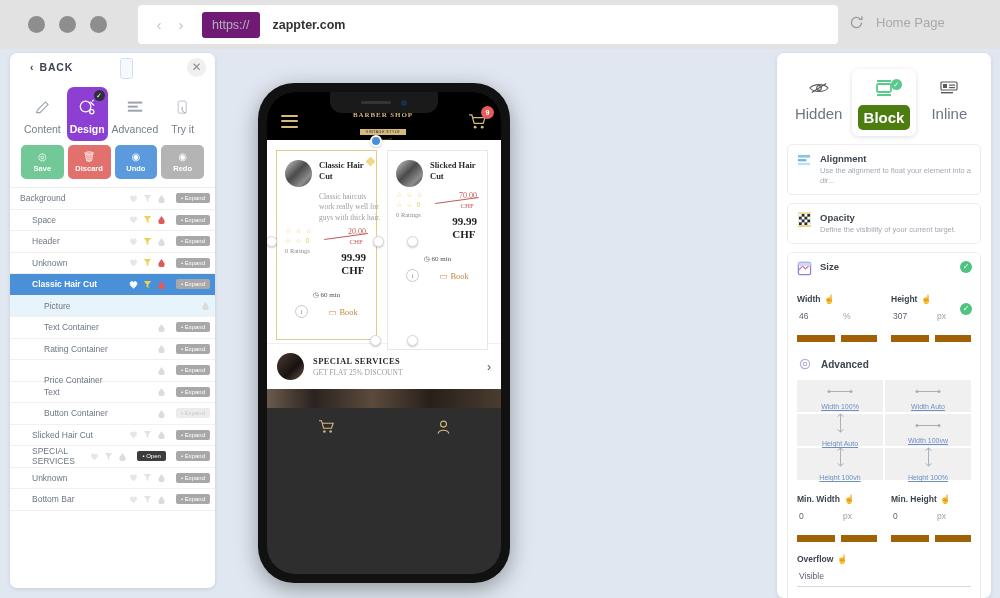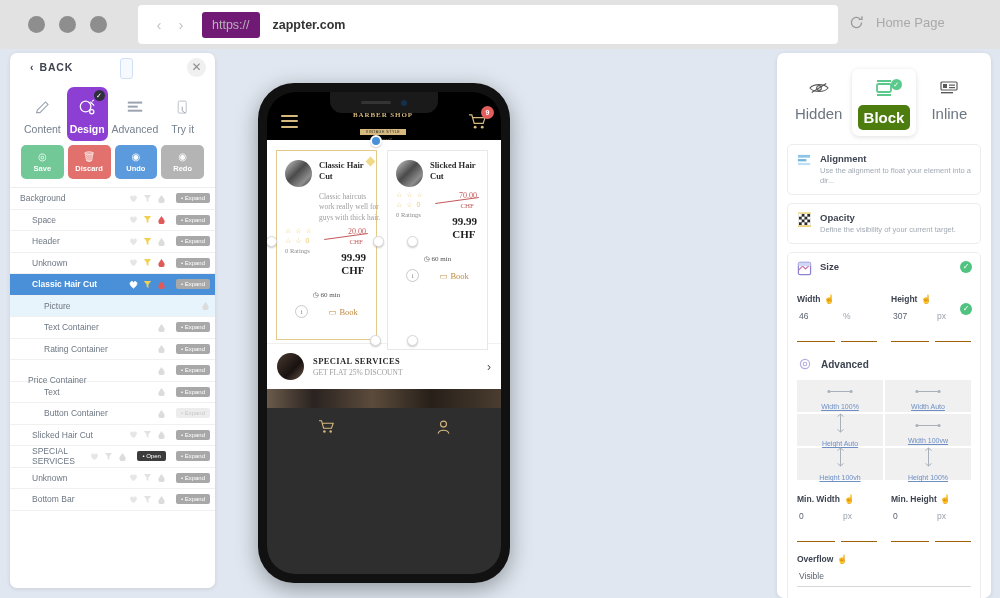--- a/index.html
+++ b/index.html
@@ -261,21 +261,21 @@
   .opt-desc { font-size:7.5px; color:#a2aab4; margin-top:2px; line-height:1.35; }
   .ok-badge {
     position:absolute; right:8px; top:8px; width:12px; height:12px; border-radius:50%;
     background:#4fc37f; color:#fff; font-size:8px; line-height:12px; text-align:center;
   }
   .ok-badge.b2 { top:50px; }
   .field-row { display:flex; gap:14px; margin-top:14px; }
   .field { flex:1; }
   .field-label { font-size:8.5px; font-weight:700; color:#3d4450; display:flex; gap:4px; align-items:center;}
   .field-inputs { display:flex; gap:6px; margin-top:7px; }
-  .fi { flex:1; border-bottom:1px solid #a16207; font-size:8.5px; color:#5a6270; padding:0 2px 20px 2px; }
+  .fi { flex:1; border-bottom:7px solid #a16207; font-size:8.5px; color:#5a6270; padding:0 2px 14px 2px; }
   .fi.unit { flex:0 0 36px; color:#9aa3ae; }
   #advanced-head { display:flex; align-items:center; gap:8px; margin-top:14px; }
   #advanced-title { font-size:10px; font-weight:700; color:#3d4450; }
   #preset-grid {
     display:grid; grid-template-columns:1fr 1fr; gap:2px; margin-top:8px;
   }
   .preset {
     background:#f0f0f0; height:32px; display:flex; flex-direction:column;
     align-items:center; justify-content:center; gap:3px;
   }
@@ -490,21 +490,21 @@
         <div class="layer-icons">
           <span class="li"></span>
           <span class="li"></span>
           <svg width="9" height="9" viewBox="0 0 10 10">
             <path d="M5 1 C7 4 8.5 5.5 8.5 7 A3.5 3.5 0 0 1 1.5 7 C1.5 5.5 3 4 5 1 Z" fill="#dcdcdc"></path>
           </svg>
           <span class="expand-pill">• Expand</span>
         </div>
       </div>
       <div class="layer-row">
-        <div class="layer-name" style="padding-left: 18px; margin-top: 19px;">Price Container</div>
+        <div class="layer-name" style="padding-left: 34px; margin-top: 19px;">Price Container</div>
         <div class="layer-icons">
           <span class="li"></span>
           <span class="li"></span>
           <svg width="9" height="9" viewBox="0 0 10 10">
             <path d="M5 1 C7 4 8.5 5.5 8.5 7 A3.5 3.5 0 0 1 1.5 7 C1.5 5.5 3 4 5 1 Z" fill="#dcdcdc"></path>
           </svg>
           <span class="expand-pill">• Expand</span>
         </div>
       </div>
       <div class="layer-row">

